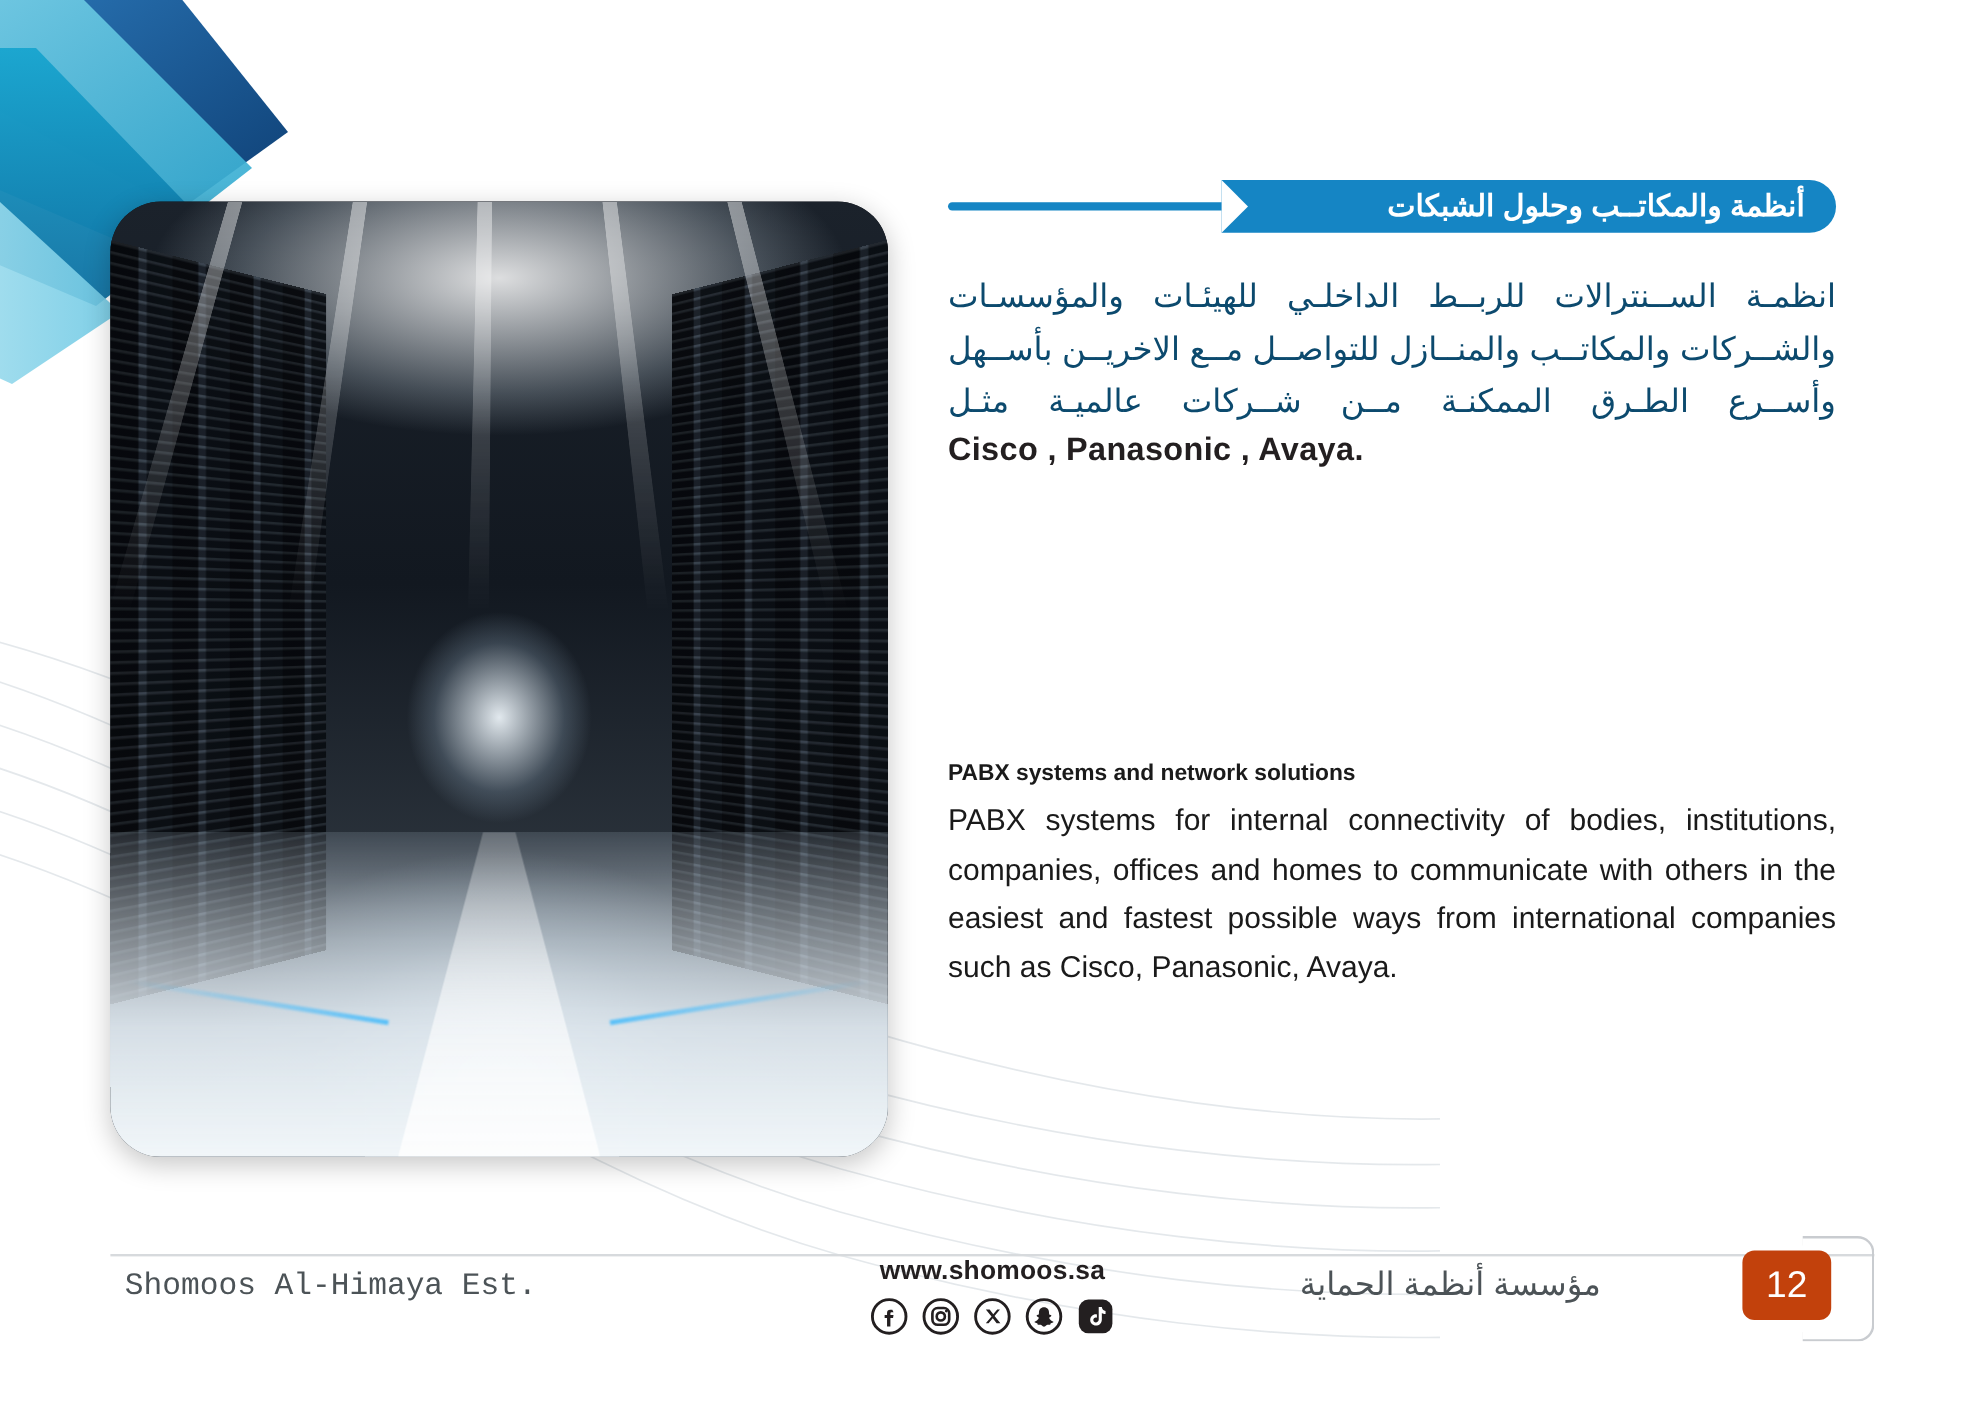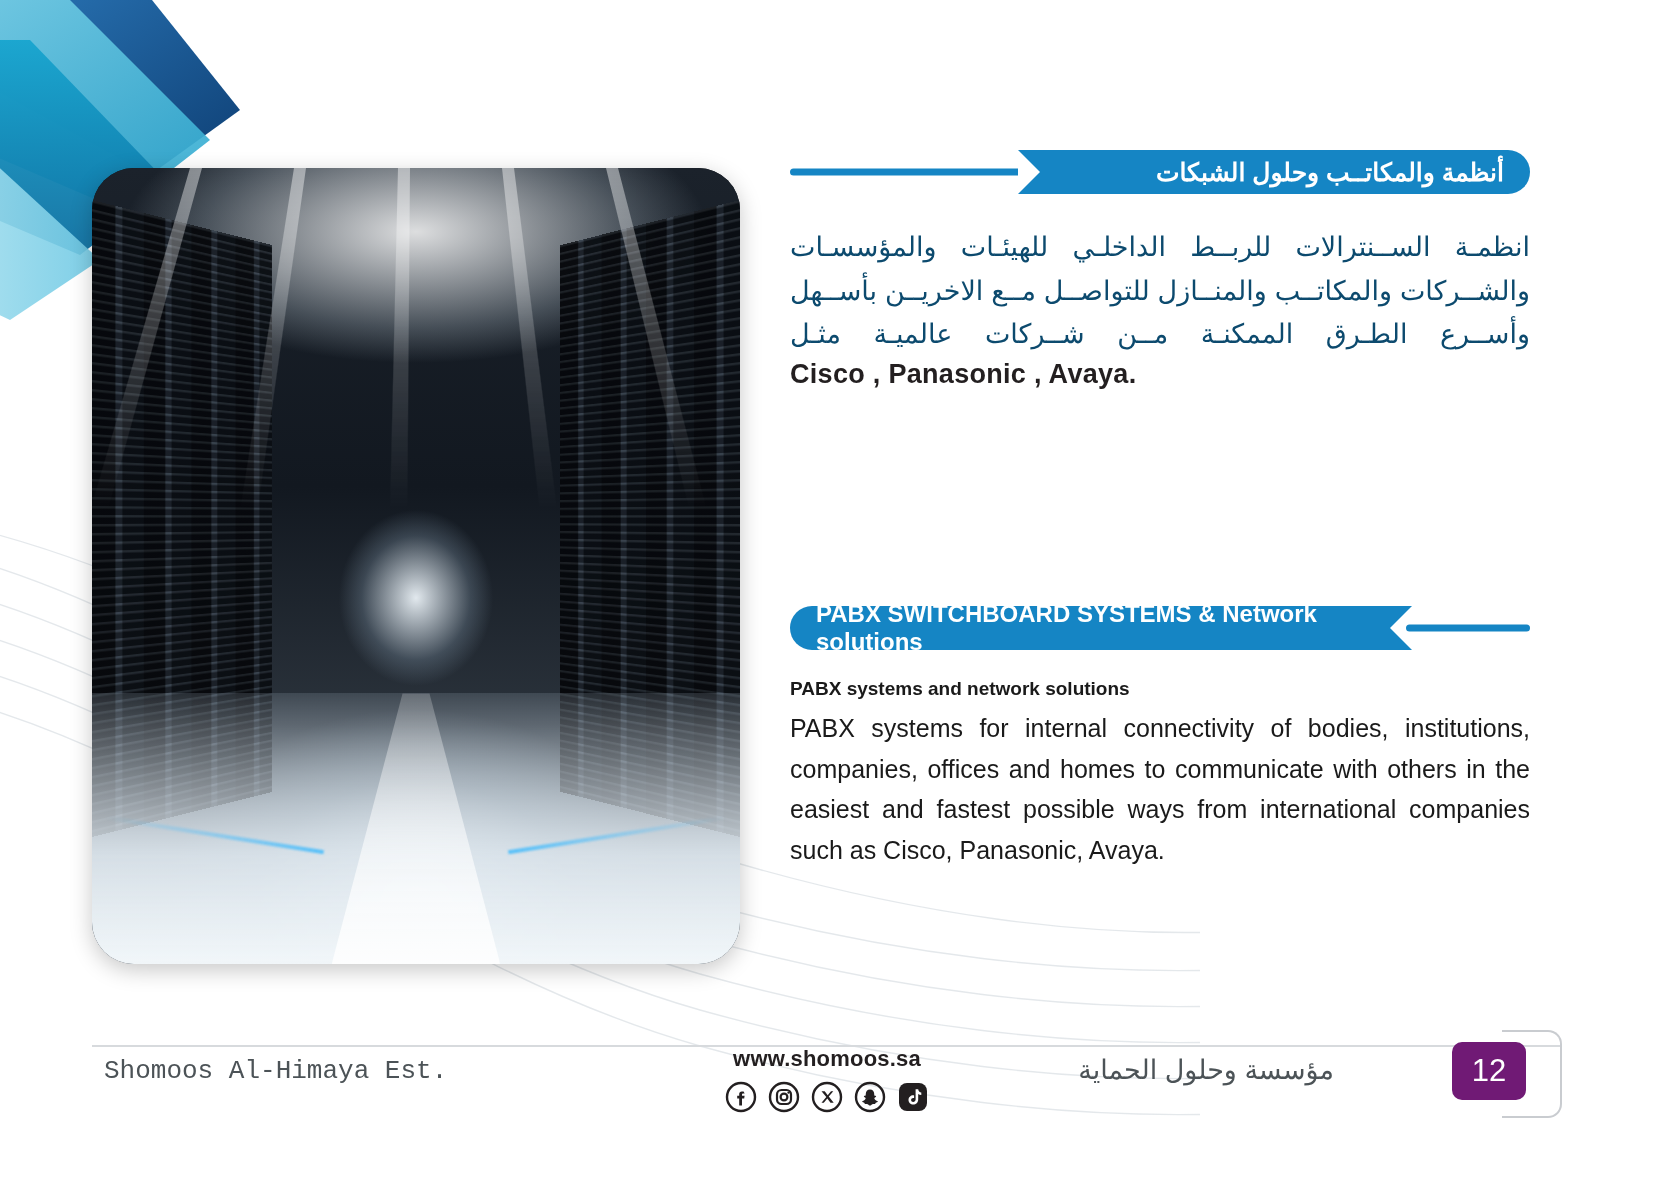--- a/index.html
+++ b/index.html
@@ -294,21 +294,21 @@
     font-size: 27px;
     color: #4c5357;
   }
   .page-badge {
     position: absolute;
     right: 128px;
     top: -2px;
     width: 74px;
     height: 58px;
     border-radius: 10px;
-    background: #701a75;
+    background: #c2410c;
     color: #fff;
     display: flex;
     align-items: center;
     justify-content: center;
     font-size: 31px;
   }
   .badge-tail {
     position: absolute;
     right: 92px;
     top: -14px;
@@ -379,24 +379,20 @@
   <div class="ribbon ar">
     <span class="ribbon-notch-l"></span>
     <span>أنظمة والمكاتــب وحلول الشبكات</span>
   </div>
 
   <div class="ar-body">انظمـة الســنترالات للربــط الداخلـي للهيئـات والمؤسسـات والشــركات والمكاتــب والمنــازل للتواصــل مــع الاخريــن بأســهل وأســرع الطـرق الممكنـة مــن شــركات عالميـة مثـل</div>
   <div class="ar-brands">.Cisco  ,  Panasonic  ,  Avaya</div>
 
   <div style="height:216px"></div>
 
-  <div class="ribbon en">
-    <span>PABX SWITCHBOARD SYSTEMS &amp; Network solutions</span>
-    <span class="ribbon-notch-r"></span>
-  </div>
 
   <div class="en-title">PABX systems and network solutions</div>
   <div class="en-body">PABX systems for internal connectivity of bodies, institutions, companies, offices and homes to communicate with others in the easiest and fastest possible ways from international companies such as Cisco, Panasonic, Avaya.</div>
 </div>
 
 <div class="footer-rule"></div>
 
 <div class="footer">
   <div class="footer-left">Shomoos Al-Himaya Est.</div>
 
@@ -431,16 +427,16 @@
       </span>
       <span class="soc">
         <svg width="32" height="32" viewBox="0 0 32 32">
             <rect x="2" y="2" width="28" height="28" rx="8" fill="#231f20"></rect>
             <path d="M18.6 8.2h2.6c.2 1.9 1.3 3.1 3.1 3.3v2.6c-1.2 0-2.3-.4-3.1-1v5.4c0 3-2.2 5.1-5 5.1-2.6 0-4.7-2-4.7-4.6s2.1-4.7 4.7-4.7c.3 0 .6 0 .9.1v2.7c-.3-.1-.6-.2-.9-.2-1.2 0-2.1.9-2.1 2.1s.9 2 2.1 2c1.2 0 2.4-.9 2.4-2.4z" fill="#ffffff"></path>
           </svg>
       </span>
     </div>
   </div>
 
-  <div class="footer-right-ar">مؤسسة وحلول الحماية</div>
+  <div class="footer-right-ar">مؤسسة أنظمة الحماية</div>
   <div class="badge-tail"></div>
   <div class="page-badge">12</div>
 </div>
 
 </body></html>

